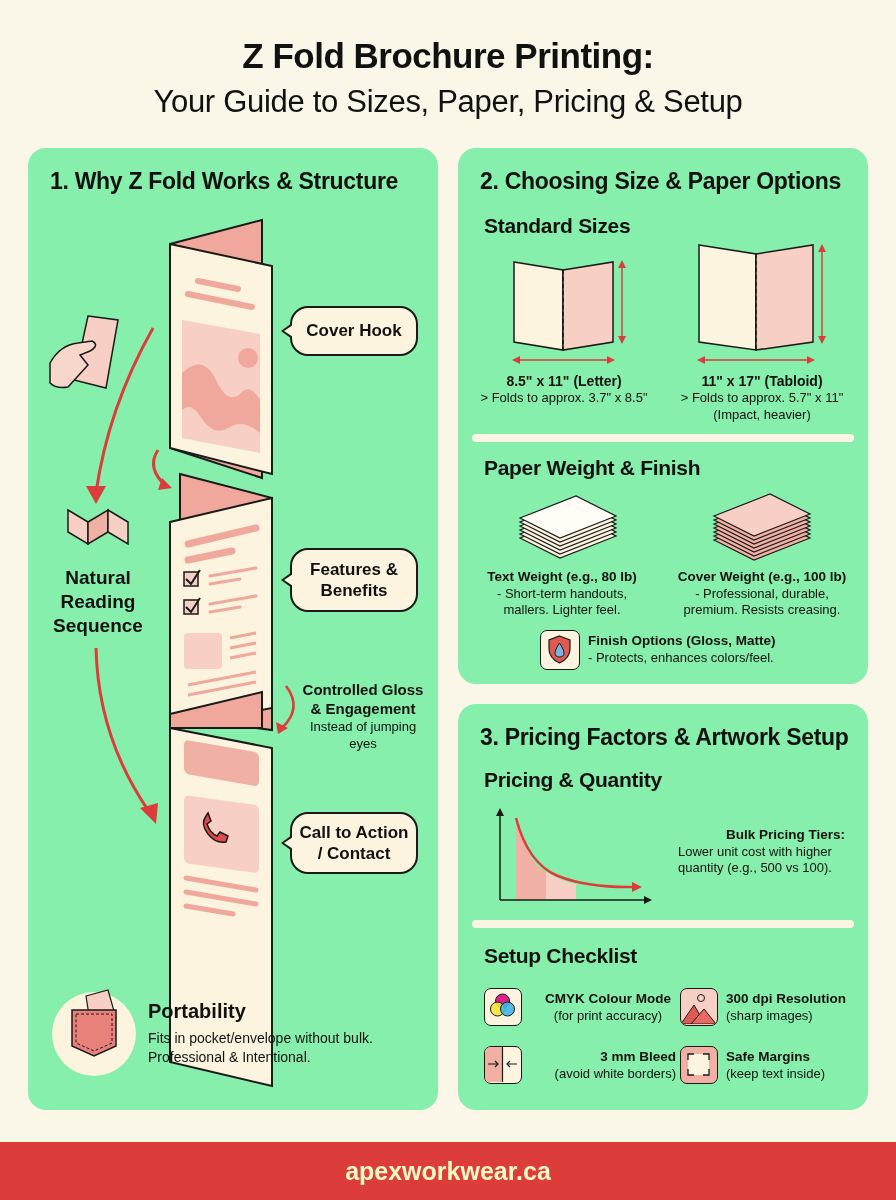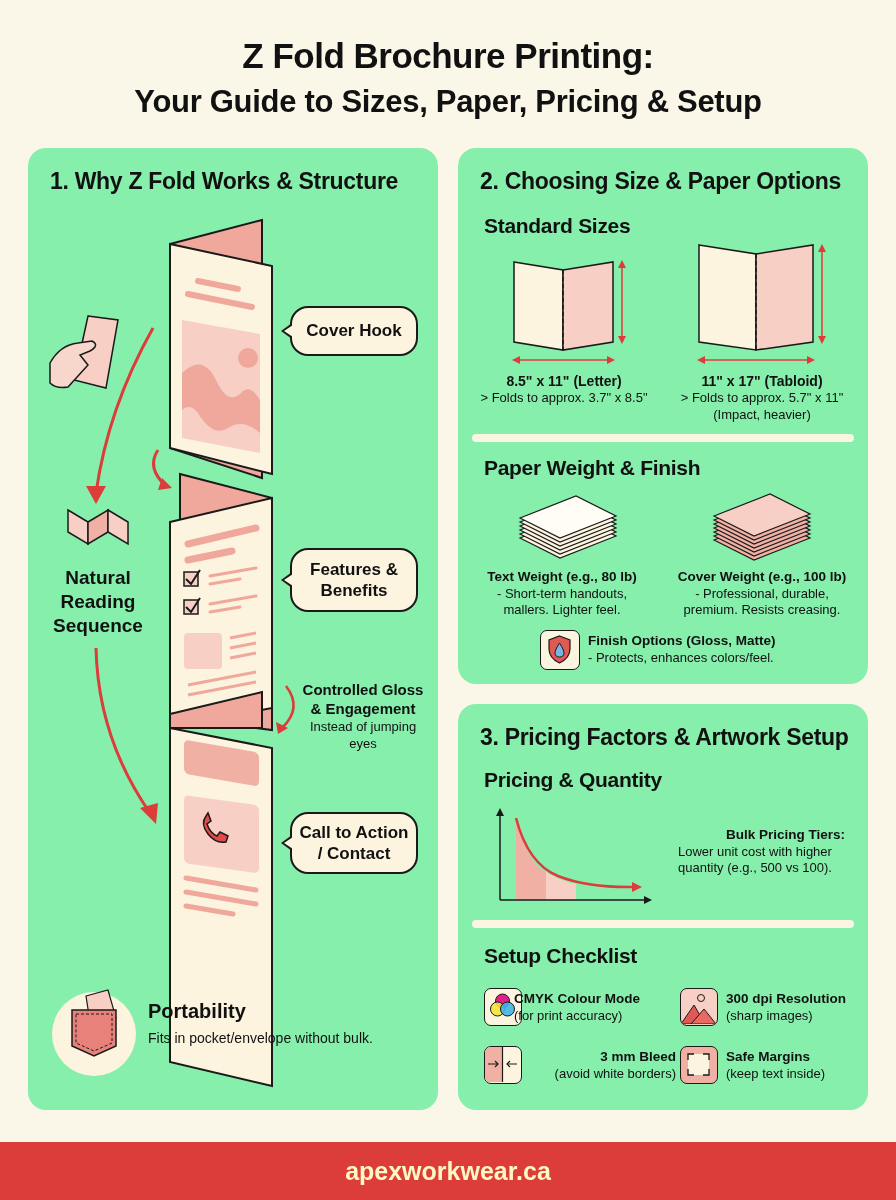--- a/index.html
+++ b/index.html
@@ -5,21 +5,21 @@
   * { box-sizing: border-box; margin: 0; padding: 0; }
   html, body { width: 896px; height: 1200px; overflow: hidden; }
   body {
     background: #fbf7e8;
     font-family: "Liberation Sans", sans-serif;
     color: #111;
     position: relative;
   }
   .header { position: absolute; top: 0; left: 0; width: 896px; height: 140px; text-align: center; }
   .header h1 { position: absolute; top: 36px; width: 100%; font-size: 35px; font-weight: 700; letter-spacing: -0.5px; }
-  .header h2 { position: absolute; top: 84px; width: 100%; font-size: 31px; font-weight: 700; letter-spacing: -0.3px; }
+  .header h2 { position: absolute; top: 84px; width: 100%; font-size: 31px; font-weight: 400; letter-spacing: -0.3px; }
 
   .panel {
     position: absolute;
     background: #86efac;
     border-radius: 18px;
   }
   .panel-title { position: absolute; font-size: 23px; font-weight: 700; letter-spacing: -0.3px; }
   .sub-title { position: absolute; font-size: 21px; font-weight: 700; letter-spacing: -0.3px; }
   .divider { position: absolute; height: 8px; background: #fdf5e3; border-radius: 4px; }
 
@@ -157,20 +157,21 @@
   <div class="txt center" style="left:268px; top:532px; width:134px;">
     <div class="b" style="font-size:15px; line-height:19px;">Controlled Gloss</div>
     <div class="b" style="font-size:15px; line-height:19px;">&amp; Engagement</div>
     <div style="font-size:13px; line-height:17px;">Instead of jumping</div>
     <div style="font-size:13px; line-height:17px;">eyes</div>
   </div>
 
   <div class="txt" style="left:120px; top:852px; width:280px;">
     <div class="b" style="font-size:20px; margin-bottom:6px;">Portability</div>
     <div style="font-size:14px; line-height:19px;">Fits in pocket/envelope without bulk.</div>
+    <div style="font-size:14px; line-height:19px;">Professional &amp; Intentional.</div>
   </div>
 </div>
 
 <div class="panel" style="left:458px; top:148px; width:410px; height:536px;">
   <div class="panel-title" style="left:22px; top:20px;">2. Choosing Size &amp; Paper Options</div>
   <div class="sub-title" style="left:26px; top:66px;">Standard Sizes</div>
 
   <svg class="svg-abs" style="left:0; top:0;" width="410" height="300" viewBox="0 0 410 300">
 
     <polygon points="56,114 105,122 105,202 56,194" fill="#fcf4df" stroke="#1a1a1a" stroke-width="1.5"></polygon>
@@ -276,21 +277,21 @@
 
   <div class="sub-title" style="left:26px; top:240px;">Setup Checklist</div>
 
   <div class="icon-box" style="left:26px; top:284px; width:38px; height:38px;">
     <svg width="35" height="35" viewBox="0 0 35 35">
       <circle cx="17.5" cy="12" r="7" fill="#e0218a" stroke="#1a1a1a" stroke-width="1"></circle>
       <circle cx="12.5" cy="20" r="7" fill="#f5e33b" stroke="#1a1a1a" stroke-width="1" fill-opacity="0.9"></circle>
       <circle cx="22.5" cy="20" r="7" fill="#3fb6e8" stroke="#1a1a1a" stroke-width="1" fill-opacity="0.9"></circle>
     </svg>
   </div>
-  <div class="txt small" style="left:56px; top:286px; width:140px;">
+  <div class="txt small" style="left:80px; top:286px; width:140px;text-align:center;">
     <div class="b" style="font-size:13.5px;">CMYK Colour Mode</div>
     <div>(for print accuracy)</div>
   </div>
 
   <div class="icon-box" style="left:222px; top:284px; width:38px; height:38px; background:#f7cfc5;">
     <svg width="35" height="35" viewBox="0 0 35 35">
       <circle cx="20" cy="9" r="3.5" fill="#f7cfc5" stroke="#1a1a1a" stroke-width="1"></circle>
       <polygon points="0,35 13,16 24,35" fill="#e05a55" stroke="#1a1a1a" stroke-width="1"></polygon>
       <polygon points="10,35 23,20 35,35" fill="#e86a62" stroke="#1a1a1a" stroke-width="1"></polygon>
     </svg>

